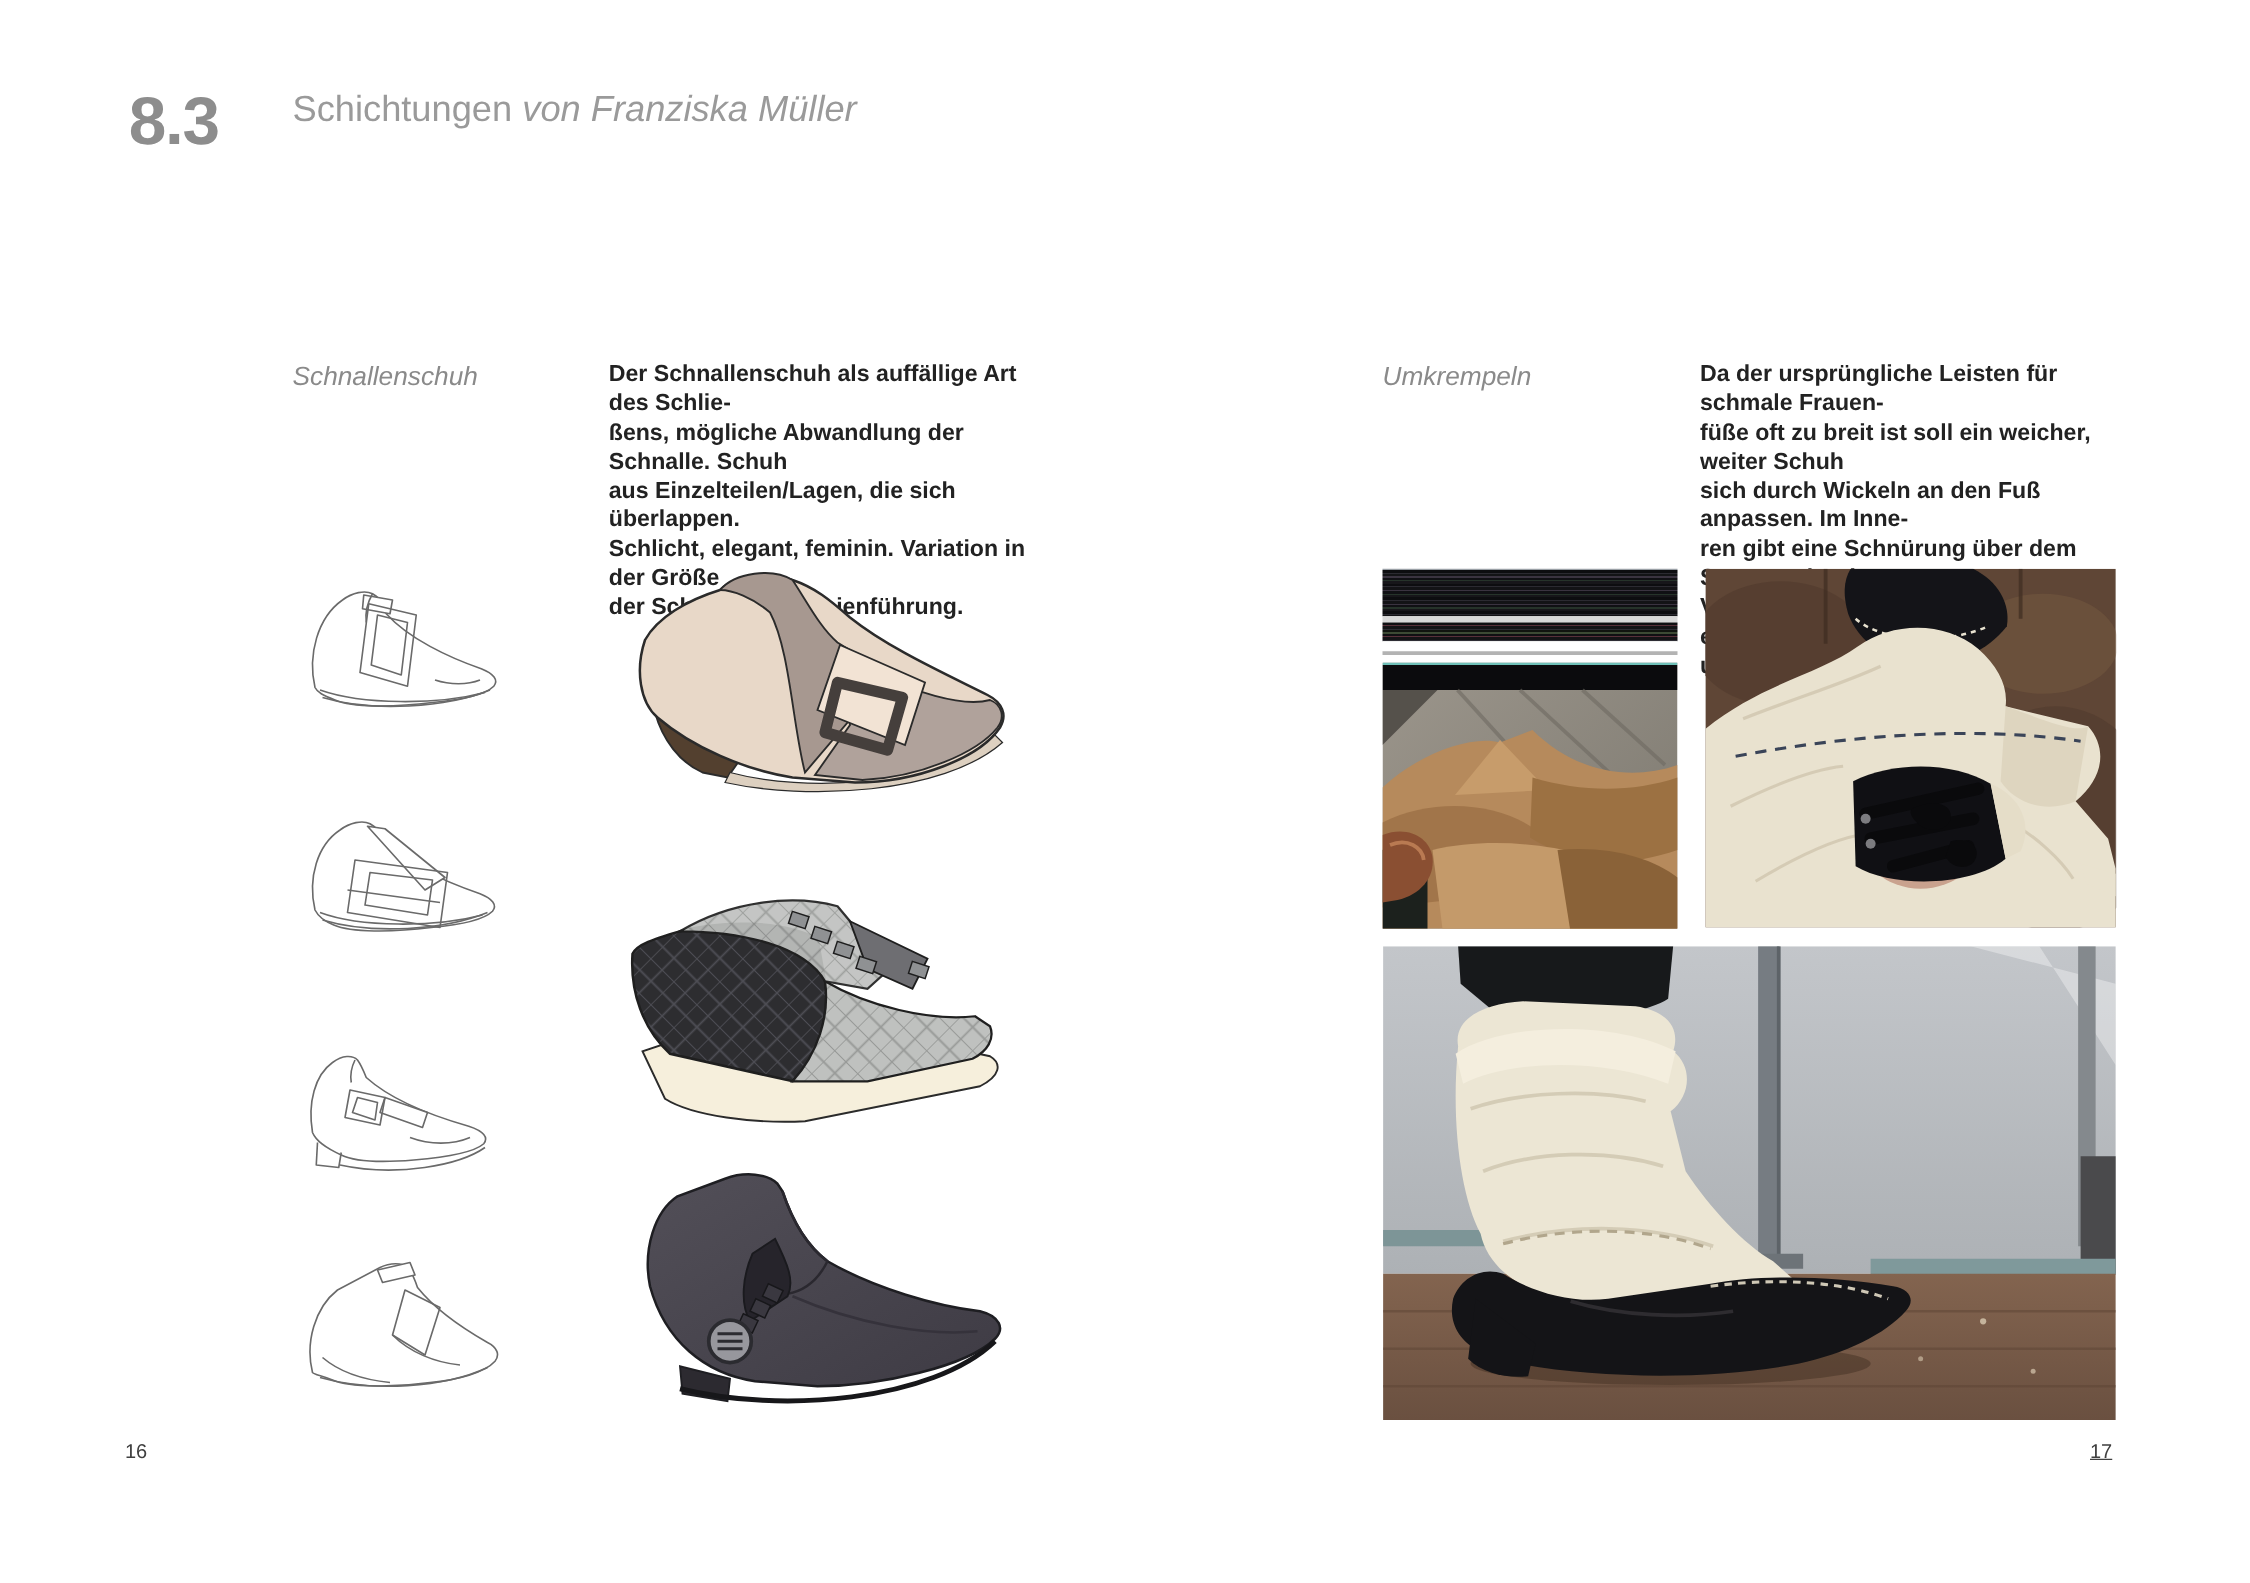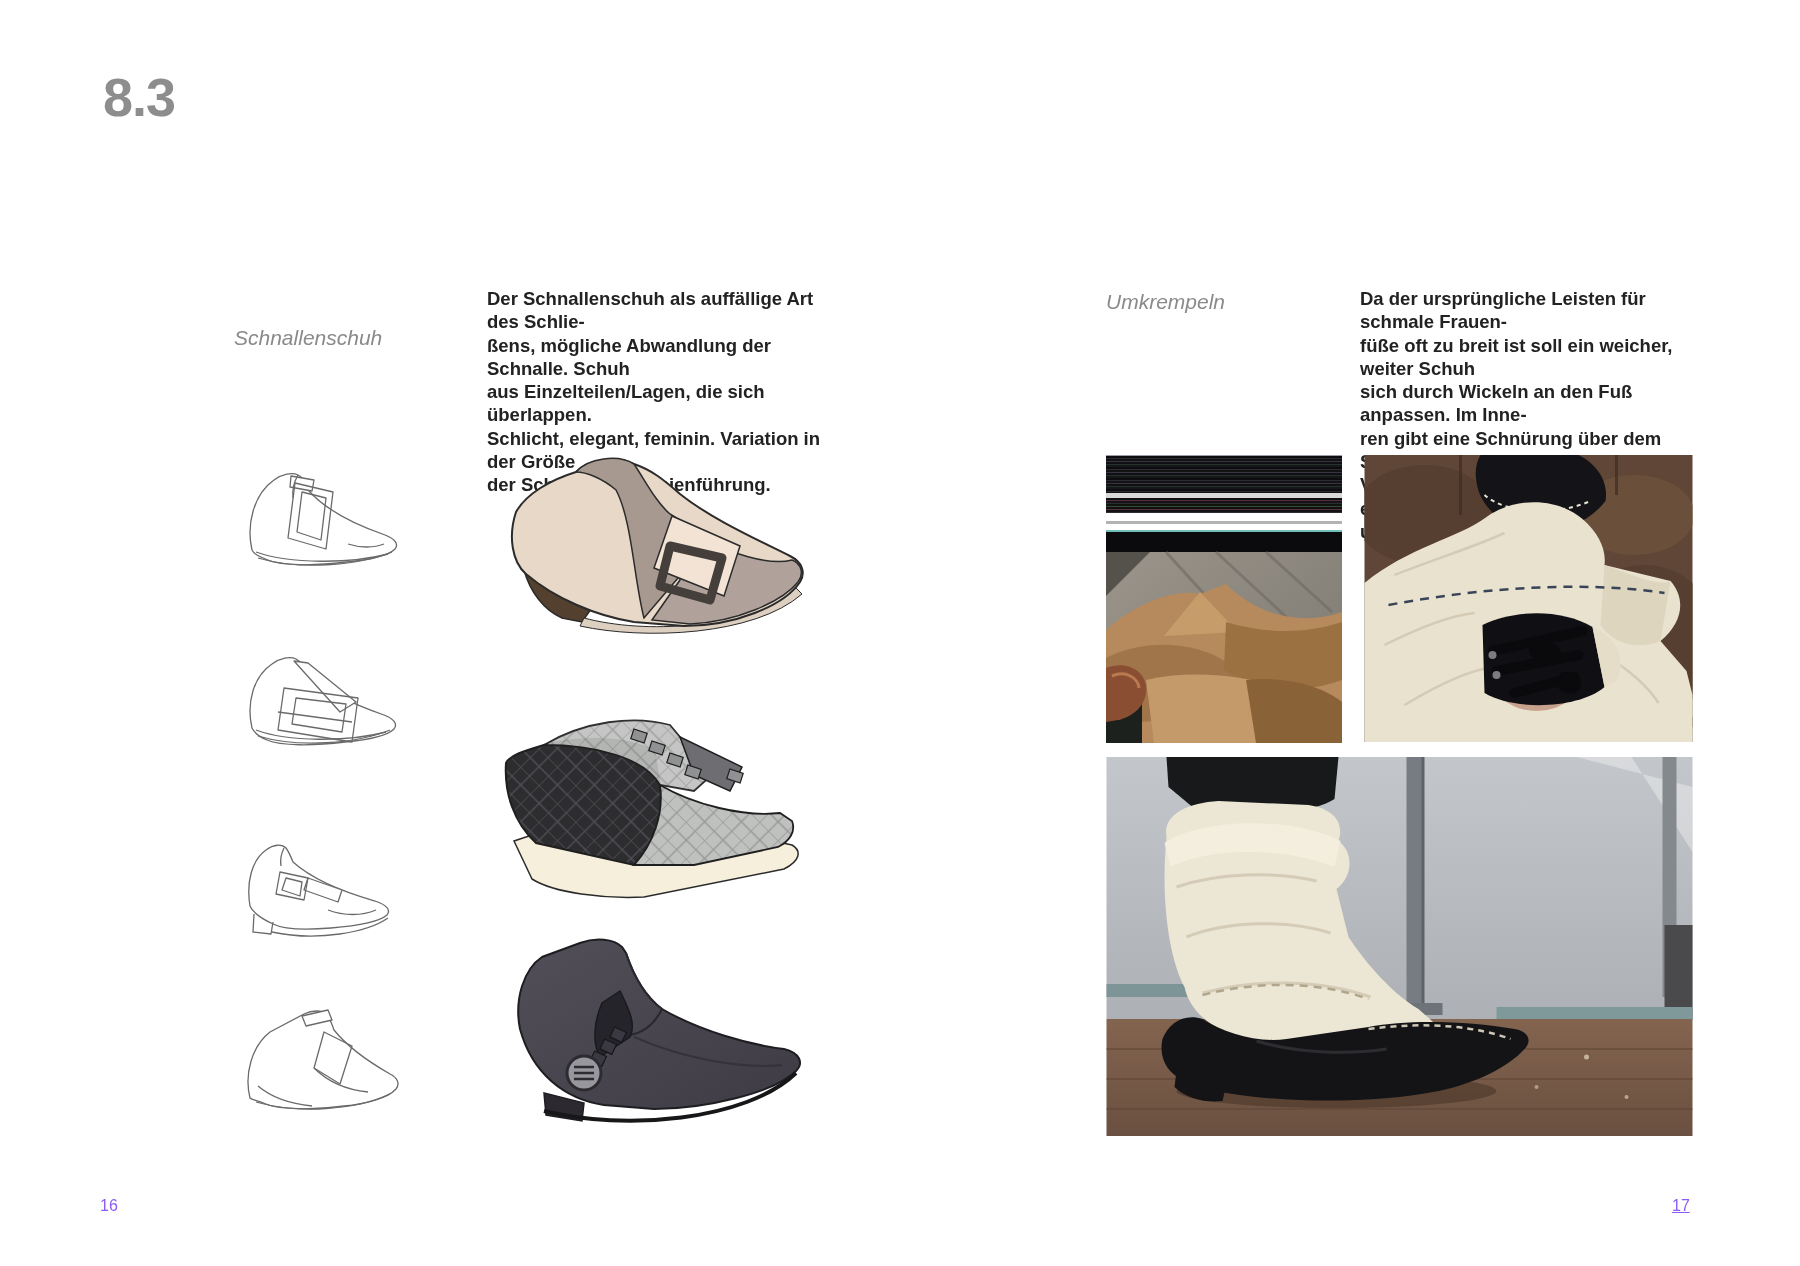--- a/index.html
+++ b/index.html
@@ -12,21 +12,21 @@
     left:103px;top:66px;font-size:54px;font-weight:bold;color:#8d8d8d;letter-spacing:-1px;
   }
   .title-block{left:234px;top:72px;line-height:1.12;}
   .title-line1{font-size:29px;color:#9a9a9a;font-weight:normal;}
   .title-line1 .it{font-style:italic;}
   .title-line2{font-size:29px;color:#141414;font-weight:bold;letter-spacing:-0.3px;}
   .section-label{font-size:21px;font-style:italic;color:#8a8a8a;}
   .body-copy{
     font-size:18.5px;line-height:1.26;color:#222222;white-space:pre-line;width:350px;font-weight:bold;
   }
-  .pnum{font-size:16px;color:#8b5cf6;margin-top:44px;}
+  .pnum{font-size:16px;color:#404040;}
   .media{display:block;}
   
   .glitch-band-a{
     width:236px;height:37px;
     background:repeating-linear-gradient(180deg,
       #0d0d10 0 2px,#2b2a31 2px 3px,#131316 3px 5px,#3a3340 5px 6px,
       #101014 6px 8px,#26332a 8px 9px,#17161a 9px 11px);
     border-top:1px solid #9aa0a6;
   }
   .glitch-gap-light{width:236px;height:5px;background:#d9d9d9;}
@@ -40,23 +40,24 @@
   .gray-rule{width:236px;height:3px;background:#b3b3b3;}
   .white-gap6{width:236px;height:6px;background:#ffffff;}
 </style>
 </head>
 <body>
 
 <div class="sheet">
 
   <div class="abs chapter-num">8.3</div>
   <div class="abs title-block">
+    <div class="title-line1"><span>Schichtungen </span><span class="it">von Franziska Müller</span></div>
   </div>
 
-  <div class="abs section-label" style="left:234px;top:290px;margin-top:36px;">Schnallenschuh</div>
+  <div class="abs section-label" style="left:234px;top:290px;">Schnallenschuh</div>
   <div class="abs body-copy" style="left:487px;top:287px;">Der Schnallenschuh als auffällige Art des Schlie-
 ßens, mögliche Abwandlung der Schnalle. Schuh
 aus Einzelteilen/Lagen, die sich überlappen.
 Schlicht, elegant, feminin. Variation in der Größe
 der Schnalle und Linienführung.</div>
   <div class="abs pnum" style="left:100px;top:1153px;">16</div>
 
   <svg class="abs media" style="left:228px;top:452px;" width="186" height="150" viewBox="0 0 186 150">
     <g fill="#ffffff" stroke="#6a6a6a" stroke-width="1.3" stroke-linejoin="round">
       <path d="M24,98 C18,72 26,42 46,28 C54,22 64,20 70,23 L73,25 C77,28 79,33 81,39 C99,59 131,74 157,83 C167,87 171,92 167,97 C160,104 140,108 118,110 C86,114 54,114 40,108 C30,104 26,102 24,98 Z"></path>

